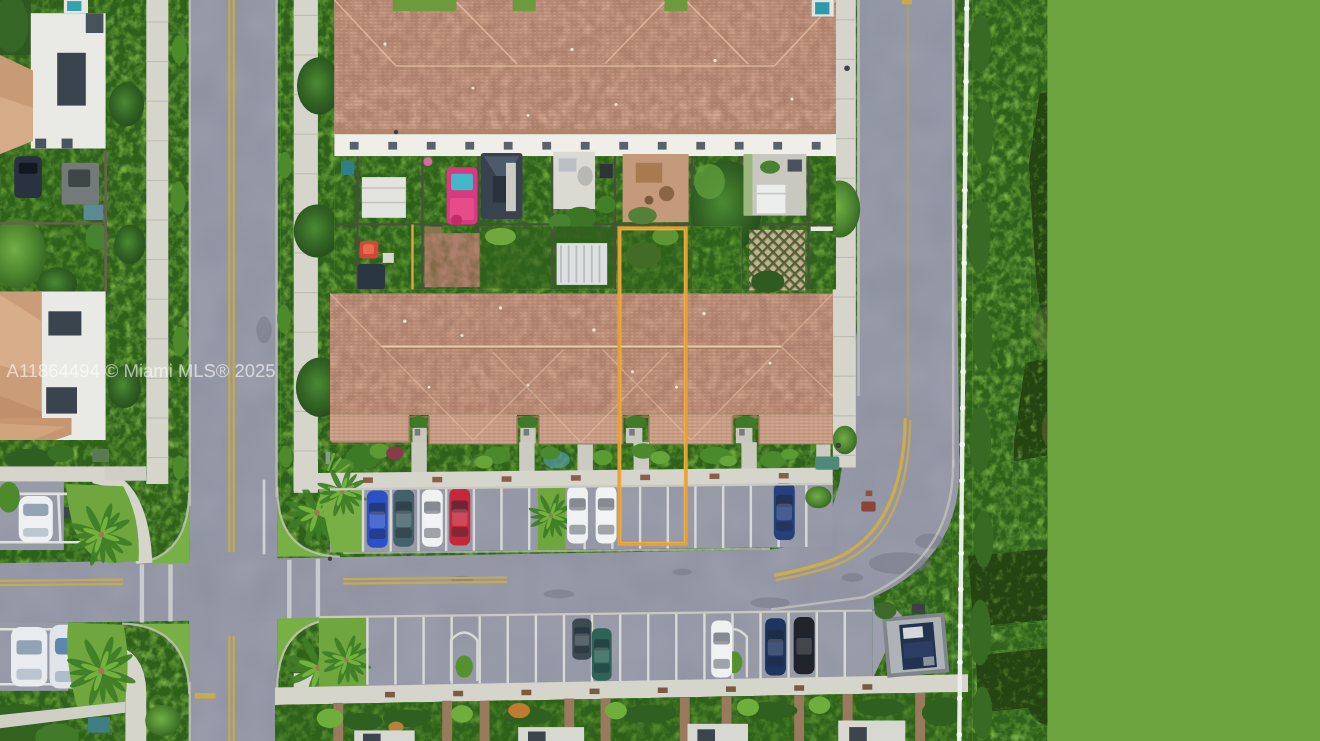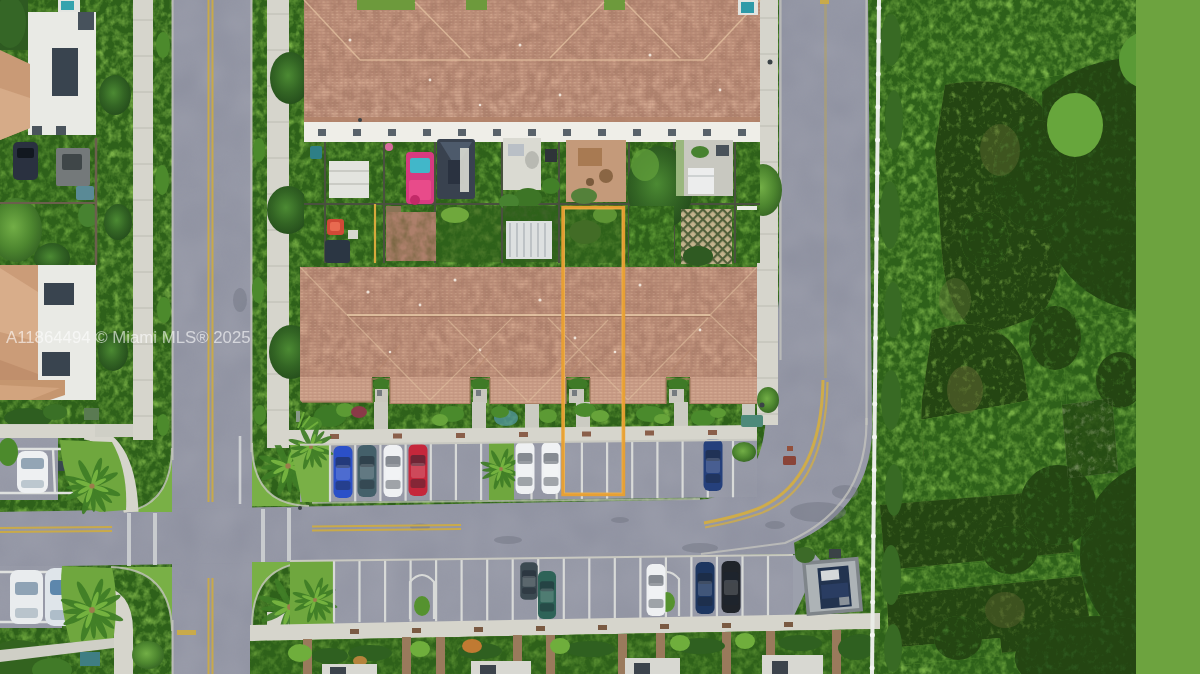--- a/index.html
+++ b/index.html
@@ -1,16 +1,16 @@
 <!DOCTYPE html>
 <html><head>
 <meta charset="utf-8">
 <style>
 html,body{margin:0;padding:0;background:#6da33f;}
-#wrap{position:relative;width:1136px;height:674px;overflow:hidden;font-family:"Liberation Sans", sans-serif;}
+#wrap{position:relative;width:952px;height:674px;overflow:hidden;font-family:"Liberation Sans", sans-serif;}
 svg{display:block;}
 </style>
 </head>
 <body>
 <div id="wrap">
 <svg width="1200" height="674" viewBox="0 0 1200 674" xmlns="http://www.w3.org/2000/svg">
 <defs>
 <linearGradient id="roofg" x1="0" y1="0" x2="0" y2="1">
  <stop offset="0" stop-color="#d2a58c"></stop>
           <stop offset="0.42" stop-color="#cc9e85"></stop>

